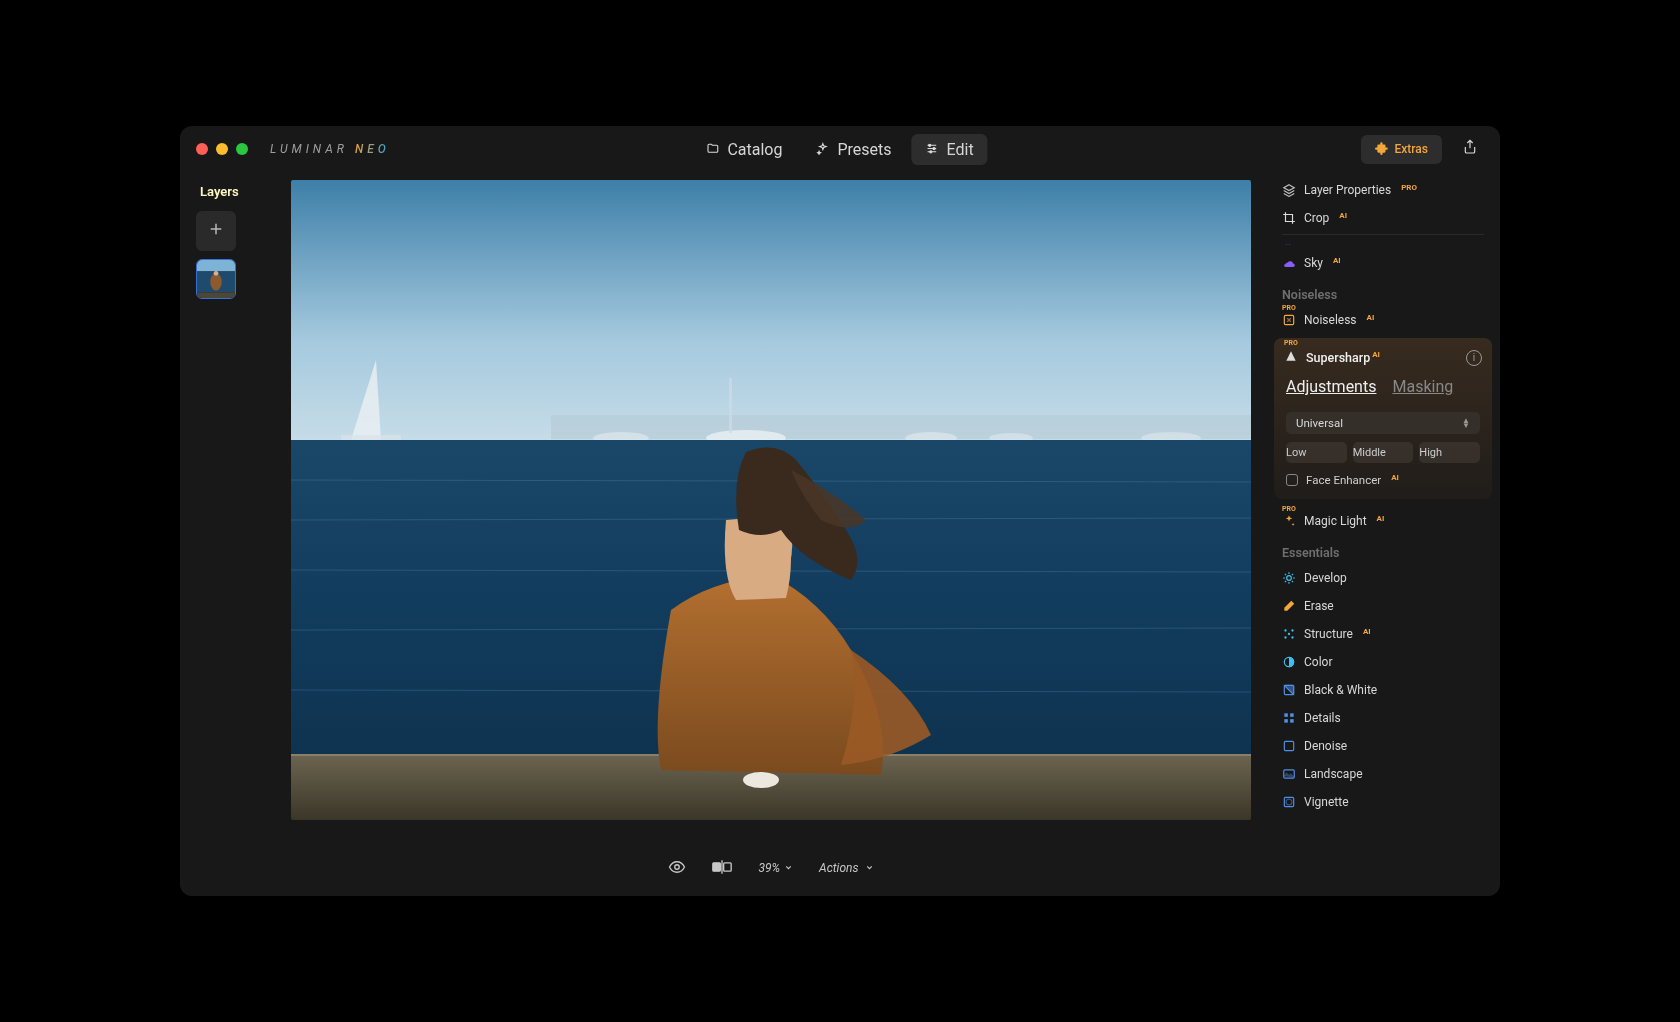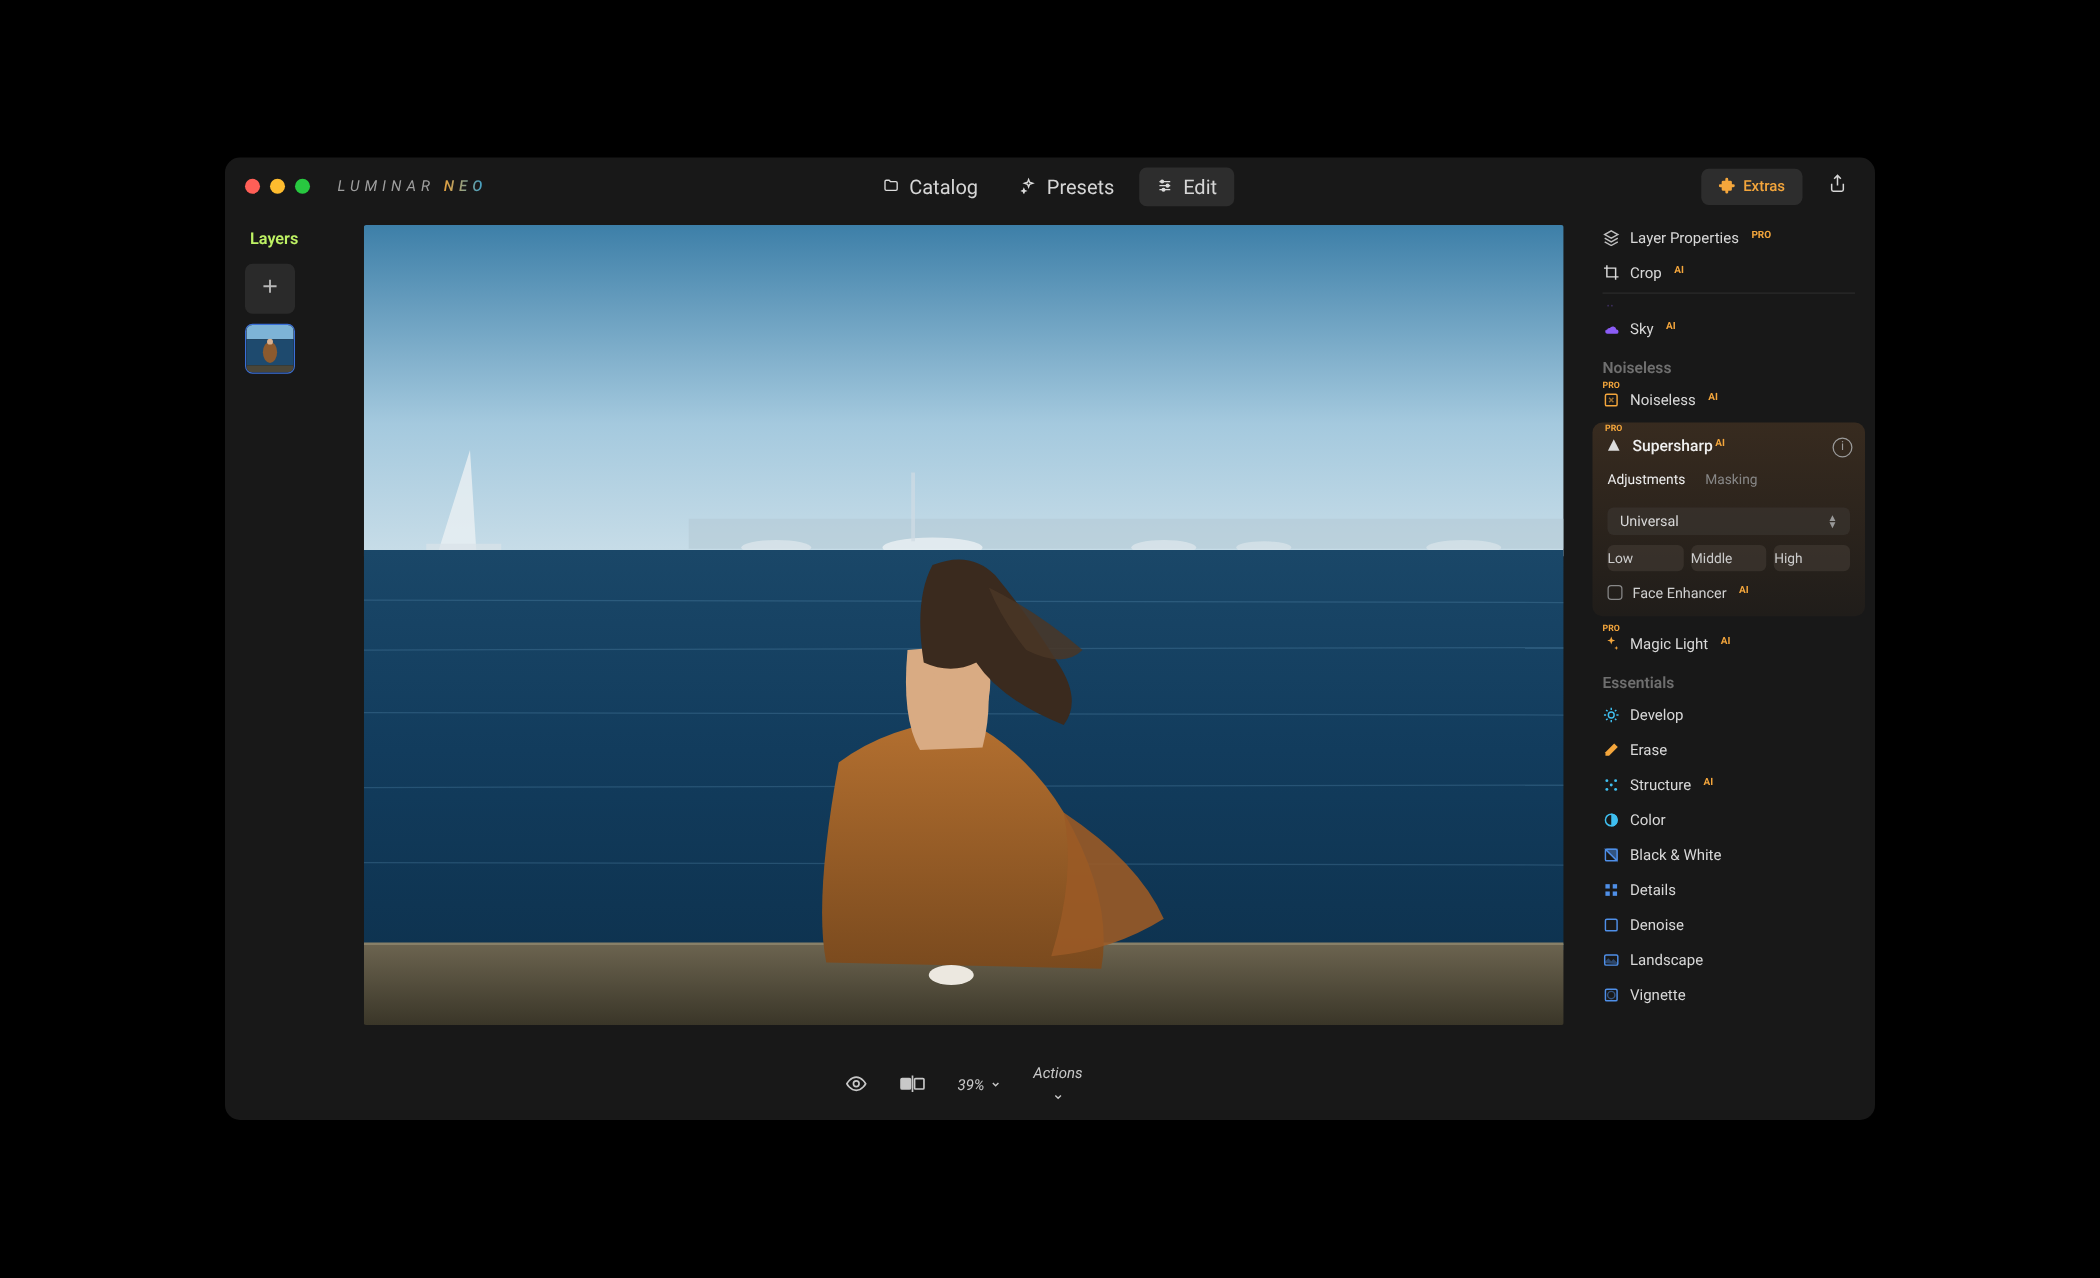--- a/index.html
+++ b/index.html
@@ -89,21 +89,21 @@
 
   
   .left-sidebar {
     width: 96px;
     padding: 12px 16px;
     display: flex;
     flex-direction: column;
     align-items: flex-start;
   }
   .left-sidebar .heading {
-    color: #bef264;
+    color: #fef9c3;
     font-size: 13px;
     font-weight: 600;
     margin-bottom: 12px;
     padding-left: 4px;
   }
   .layer-add {
     width: 40px; height: 40px;
     background: #2a2a2a;
     border-radius: 6px;
     display: flex; align-items: center; justify-content: center;
@@ -150,21 +150,21 @@
     height: 56px;
     display: flex;
     align-items: center;
     justify-content: center;
     gap: 26px;
     color: #c8c8c8;
     font-size: 12px;
   }
   .canvas-footer .icon-btn { cursor: pointer; display: flex; align-items: center; gap: 4px; color: #c8c8c8; }
   .zoom { display: flex; align-items: center; gap: 4px; cursor: pointer; }
-  .actions-btn { display: flex; align-items: center; gap: 6px; cursor: pointer; flex-direction: column; }
+  .actions-btn { display: flex; align-items: center; gap: 6px; cursor: pointer; }
 
   
   .right-panel {
     width: 234px;
     display: flex;
     flex-direction: column;
     overflow: hidden;
   }
   .panel-tabs {
     display: flex;
@@ -252,24 +252,25 @@
     font-size: 10px;
     display: flex; align-items: center; justify-content: center;
     cursor: pointer;
   }
   .sub-tabs {
     display: flex;
     gap: 16px;
     padding: 0 12px 8px 12px;
   }
   .sub-tab {
-    font-size: 11px;
+    font-size: 16px;
     color: #888;
     cursor: pointer;
     padding-bottom: 2px;
+    text-decoration: underline;
   }
   .sub-tab.active { color: #eee; }
   .exp-body { padding: 6px 12px 12px 12px; }
   .select-row {
     background: rgba(60,55,50,0.6);
     border-radius: 5px;
     padding: 4px 10px;
     display: flex;
     align-items: center;
     font-size: 11.5px;

